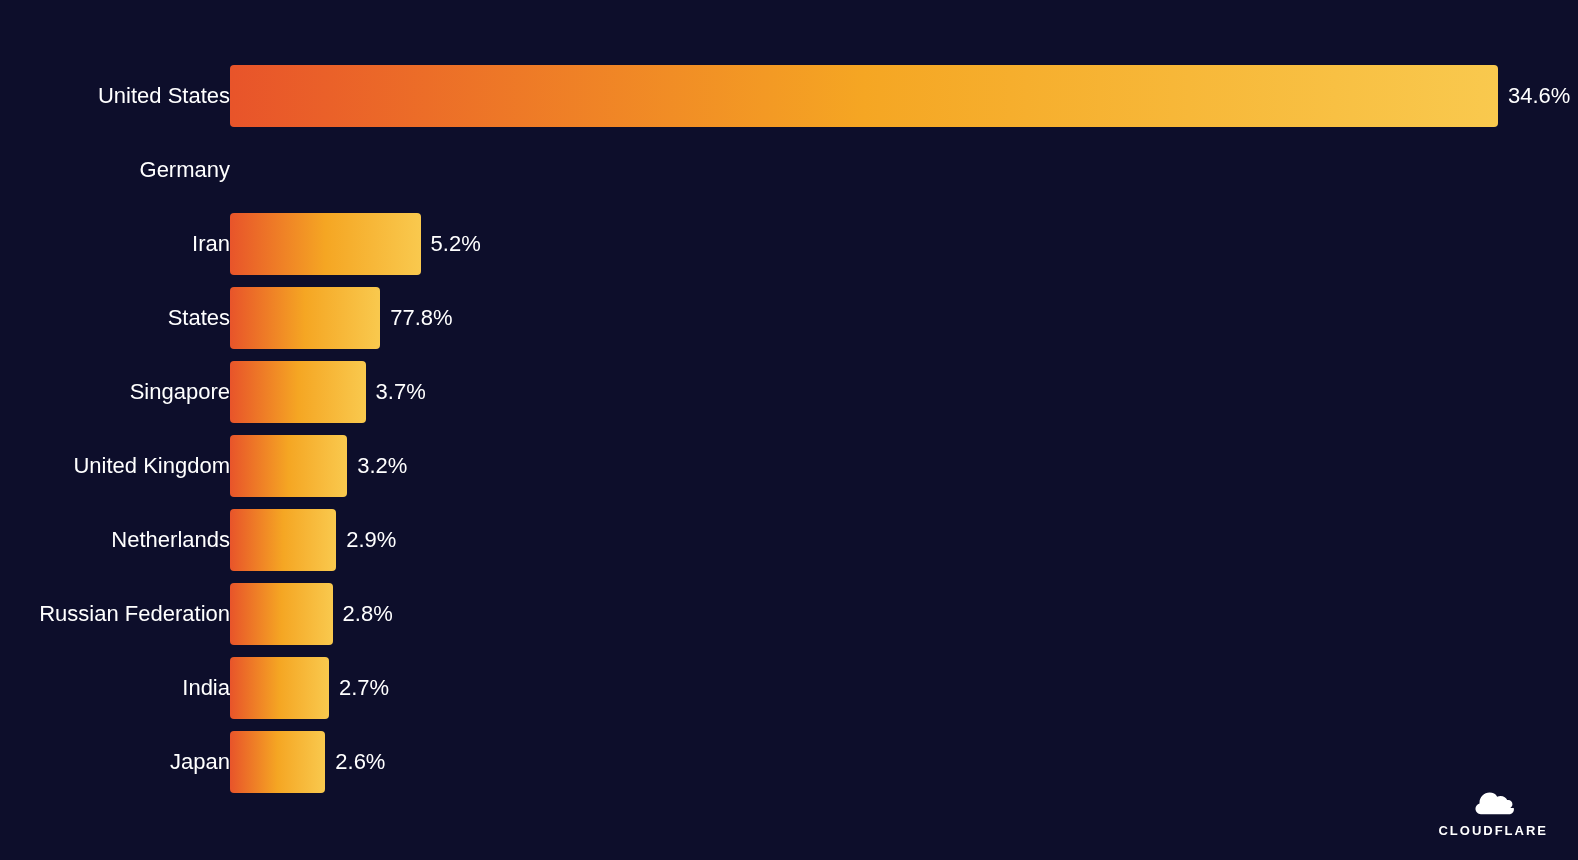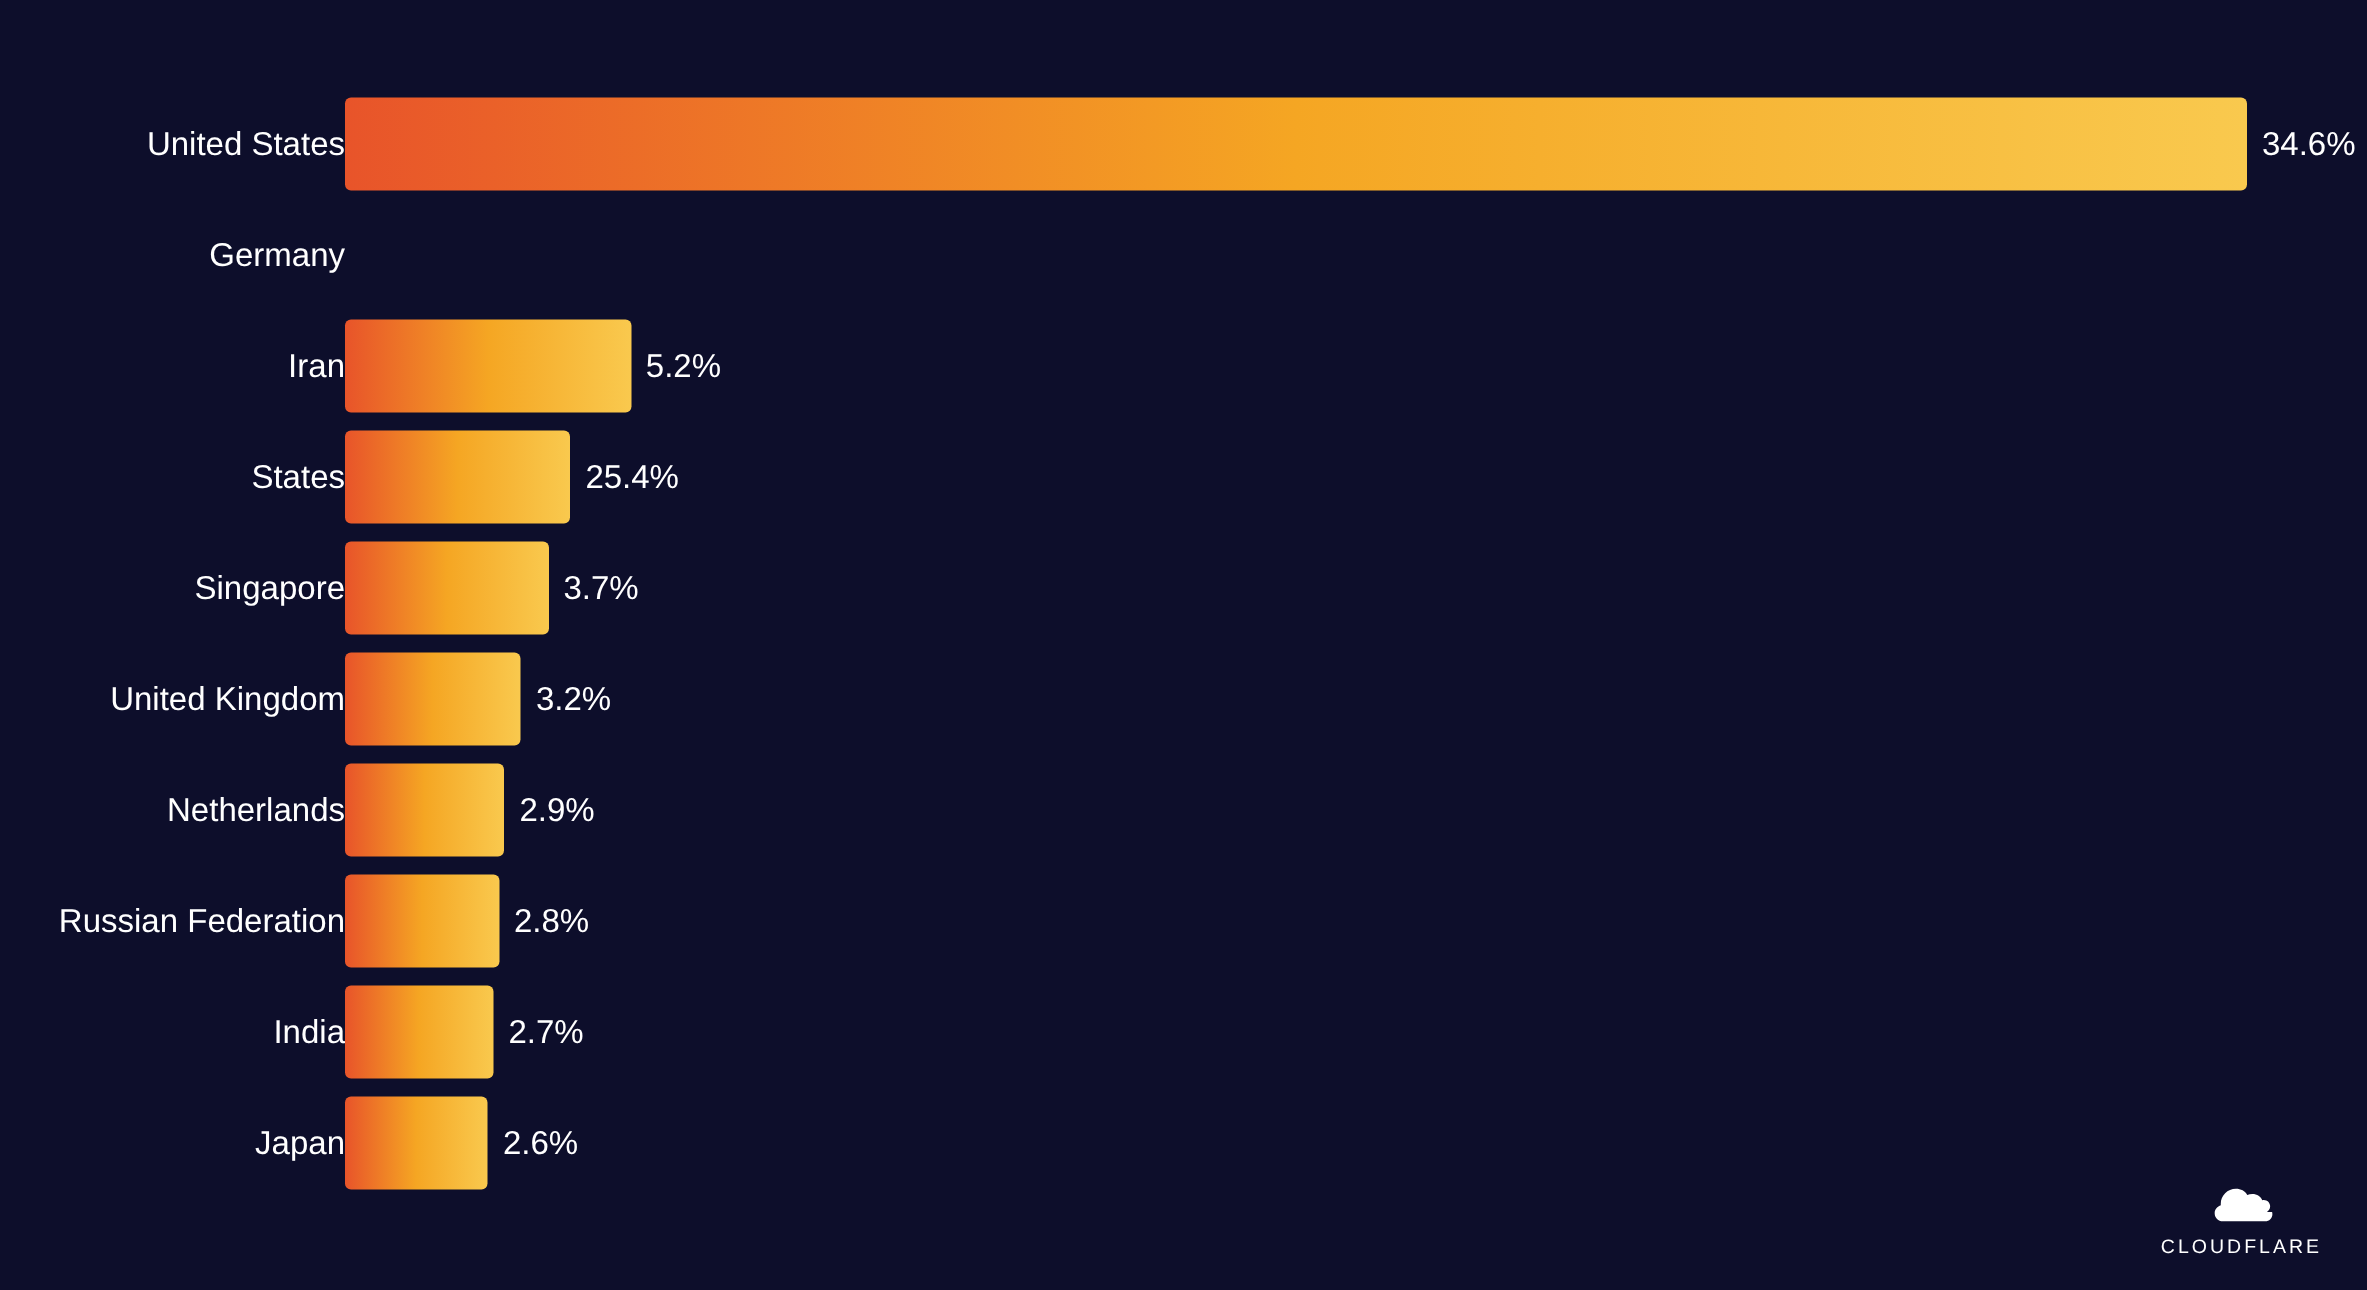--- a/index.html
+++ b/index.html
@@ -73,21 +73,21 @@
       gap: 4px;
     }
 
     .cloudflare-cloud {
       width: 54px;
       height: 34px;
     }
 
     .cloudflare-text {
       font-size: 13px;
-      font-weight: 400;
+      font-weight: 700;
       letter-spacing: 2px;
       color: #ffffff;
     }
   </style>
 </head>
 <body>
 
 <div class="chart-container">
 <div class="bar-row">
       <div class="country-label">United States</div>
@@ -103,21 +103,21 @@
       <div class="country-label">Iran</div>
       <div class="bar-wrapper">
         <div class="bar" style="width: 190.566px;"></div>
         <div class="bar-label">5.2%</div>
       </div>
     </div>
     <div class="bar-row">
       <div class="country-label">States</div>
       <div class="bar-wrapper">
         <div class="bar" style="width: 150.254px;"></div>
-        <div class="bar-label">25.4%</div>
+        <div class="bar-label">77.8%</div>
       </div>
     </div>
     <div class="bar-row">
       <div class="country-label">Singapore</div>
       <div class="bar-wrapper">
         <div class="bar" style="width: 135.595px;"></div>
         <div class="bar-label">3.7%</div>
       </div>
     </div>
     <div class="bar-row">

